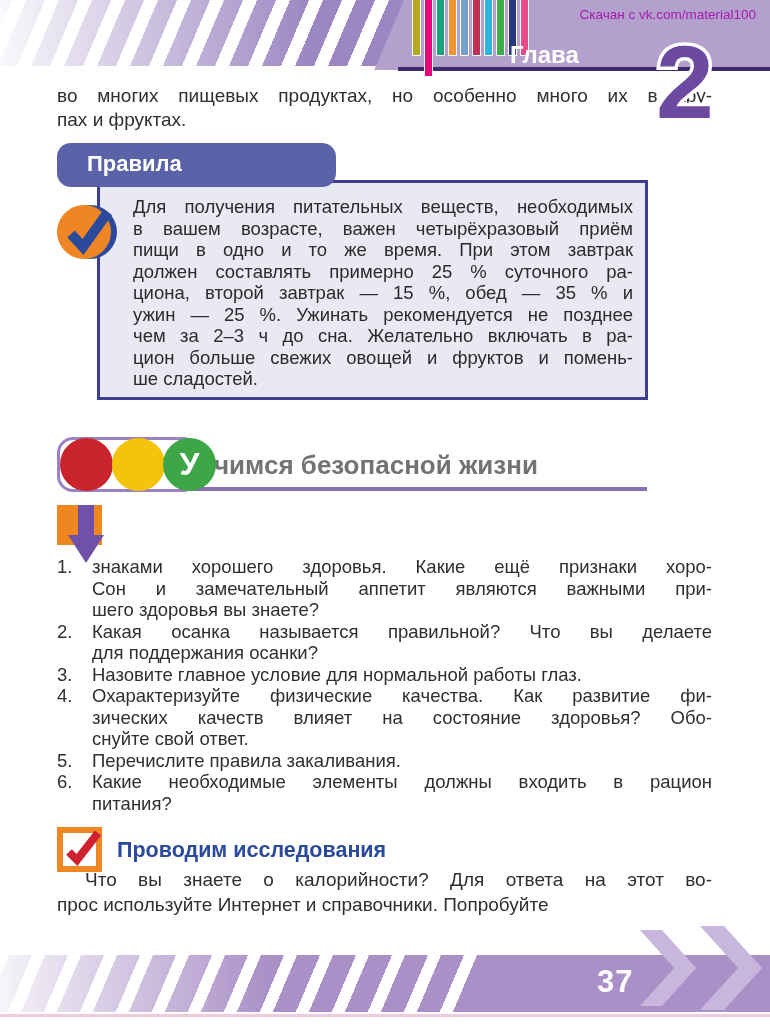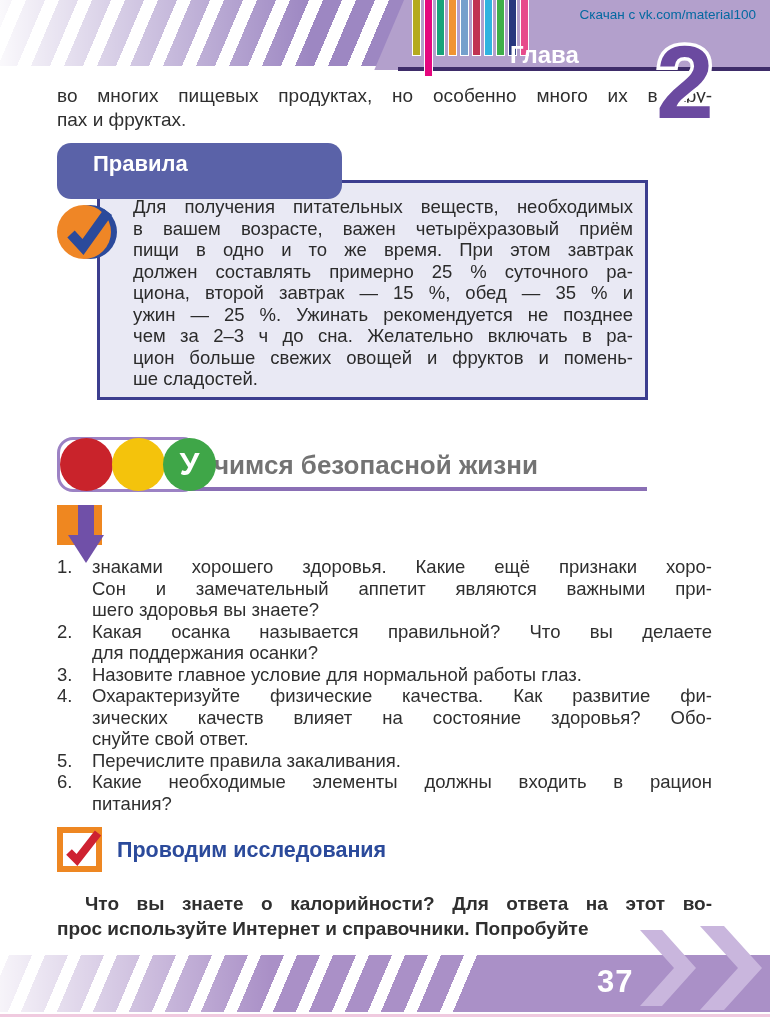--- a/index.html
+++ b/index.html
@@ -21,33 +21,33 @@
   }
   .hdr-band {
     position:absolute; top:0; left:404px; width:420px; height:70px;
     transform:skewX(-23deg); transform-origin:0 0;
     background:#b3a0cc; z-index:1;
   }
   .hdr-line { position:absolute; top:67px; left:398px; width:372px; height:3.5px; background:#3e2c69; z-index:2; }
   .barcode { position:absolute; top:0; left:412px; display:flex; gap:3px; align-items:flex-start; z-index:3; }
   .barcode .bar { width:7px; height:55px; border:1px solid #ffffff; border-top:none; }
   .barcode .bar.tall { height:76px; }
-  .watermark { position:absolute; top:7px; right:14px; font-size:13.5px; color:#0369a1; z-index:3; }
+  .watermark { position:absolute; top:7px; right:14px; font-size:13.5px; color:#a21caf; z-index:3; }
   .chapter-label { position:absolute; top:41px; left:510px; width:128px; 
     font-size:24px; font-weight:bold; color:#ffffff; z-index:3; }
   .chapter-num { position:absolute; top:16px; left:635px; width:100px; height:124px; z-index:4; }
   
   .line { text-align:justify; text-align-last:justify; }
   .line.last { text-align-last:left; }
   .intro { position:absolute; top:84px; left:57px; width:655px; font-size:19px; line-height:24px; }
   
   .rules-tab {
-    position:absolute; top:143px; left:57px; width:273px; height:56px;
+    position:absolute; top:143px; left:57px; width:273px; height:44px;
     background:#5a62a8; border-radius:14px; z-index:2;
-    color:#ffffff; font-size:22px; font-weight:bold; line-height:42px; padding-left:12px;
+    color:#ffffff; font-size:22px; font-weight:bold; line-height:42px; padding-left:6px;
   }
   .rules-tab span { margin-left:24px; }
   .rules-box {
     position:absolute; top:180px; left:97px; width:551px; height:220px;
     background:#e9e9f4; border:3px solid #3c3e8f; box-sizing:border-box; z-index:1;
   }
   .rules-text { position:absolute; top:13px; left:33px; width:500px; font-size:18.5px; line-height:21.5px; color:#2b2b2b; }
   .check-circle { position:absolute; top:202px; left:56px; width:62px; height:60px; z-index:3; }
   
   .banner-line { position:absolute; top:487px; left:170px; width:477px; height:3.5px; background:#8a6fb5; z-index:0; }
@@ -67,21 +67,21 @@
   .sub-title { position:absolute; font-size:21.5px; font-weight:bold; color:#2b4a9b; }
   .sub1-title { top:515px; left:117px; }
   .research-icon { position:absolute; top:827px; left:57px; width:45px; height:45px; z-index:1; }
   .sub2-title { top:838px; left:117px; }
   
   .qlist { position:absolute; top:556px; left:57px; width:656px; font-size:18.5px; line-height:21.5px; }
   .q { display:flex; }
   .q-num { width:35px; flex:none; }
   .q-lines { width:620px; }
   
-  .research-par { position:absolute; top:892px; left:57px; width:655px; font-size:19px; line-height:24.5px;font-weight:bold; }
+  .research-par { position:absolute; top:868px; left:57px; width:655px; font-size:19px; line-height:24.5px; }
   .research-par .line:first-child { text-indent:28px; }
   
   .footer-band { position:absolute; top:955px; left:0; width:770px; height:57px; background:#aa90c7; z-index:0; }
   .footer-stripes {
     position:absolute; top:955px; left:-40px; width:520px; height:57px;
     transform:skewX(-23deg); transform-origin:0 0;
     background:repeating-linear-gradient(to right, #ffffff 0 13px, rgba(255,255,255,0) 13px 36px);
     z-index:1;
   }
   .footer-fade { position:absolute; top:955px; left:0; width:270px; height:57px;

